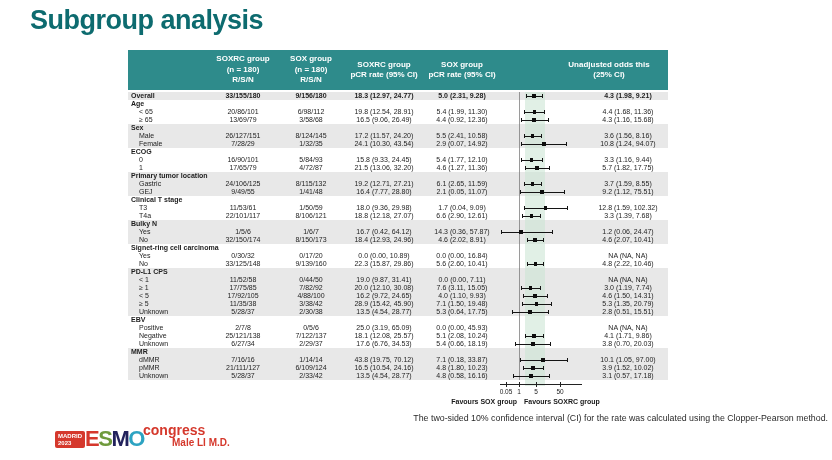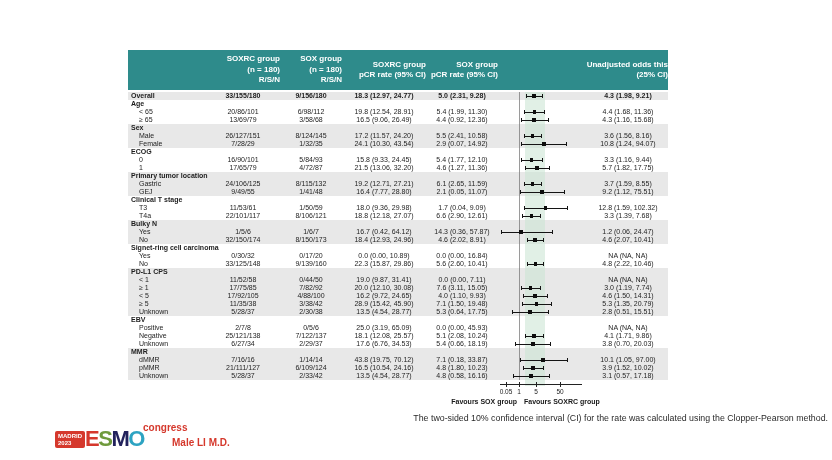--- a/index.html
+++ b/index.html
@@ -3,21 +3,21 @@
 <meta charset="utf-8">
 <style>
   * { margin:0; padding:0; box-sizing:border-box; }
   html,body { width:832px; height:460px; }
   body { font-family:"Liberation Sans","DejaVu Sans",sans-serif; background:#fff; position:relative; overflow:hidden; color:#1d1d1d; }
   .slide { position:absolute; inset:0; background:#fff; }
 
   .title { position:absolute; left:30px; top:5px; font-size:27px; font-weight:bold; color:#0d6b6f; letter-spacing:-0.5px; }
 
   .table { position:absolute; left:128px; top:50px; width:540px; }
-  .thead { display:flex; background:#2e8b8b; color:#fff; font-weight:bold; font-size:8px; height:40px; align-items:center; text-align:right; line-height:1.3; }
+  .thead { display:flex; background:#2e8b8b; color:#fff; font-weight:bold; font-size:8px; height:40px; align-items:center; text-align:center; line-height:1.3; }
   .th { }
   .c0{width:78px;} .c1{width:74px;} .c2{width:62px;} .c3{width:84px;} .c4{width:72px;}
   .merged{width:170px; padding-left:52px;}
 
   .tbody { position:relative; margin-top:2px; }
   .trow { display:flex; height:8px; align-items:center; font-size:7px; }
   .trow.shaded { background:#e8e8e8; }
   .trow.bold { font-weight:bold; }
   .cell { text-align:center; line-height:8px; white-space:nowrap; }
   .cell.label { text-align:left; padding-left:3px; }
@@ -41,27 +41,28 @@
   .fav-left { right:151px; text-align:right; }
   .fav-right { left:396px; }
 
   .footnotes { position:absolute; right:4px; top:413px; text-align:right; font-size:8.8px; line-height:11px; color:#2a2a2a; }
   .footnotes .red { color:#b5524b; }
 
   .logo { position:absolute; left:55px; top:424px; height:26px; }
   .madrid { position:absolute; left:0; bottom:2px; background:#d5382c; color:#fff; font-size:6px; font-weight:bold; line-height:6.5px; padding:2px 3px; border-radius:2px; text-align:left; }
   .esmo { position:absolute; left:30px; bottom:0; font-size:22px; font-weight:bold; letter-spacing:-1.5px; line-height:22px; }
   .esmo .le{color:#d5382c;} .esmo .ls{color:#6f9a3c;} .esmo .lm{color:#22225c;} .esmo .lo{color:#2da3c2;}
-  .congress { position:absolute; left:88px; top:-2px; color:#d5382c; font-size:10px; font-weight:bold; }
+  .congress { position:absolute; left:88px; top:-2px; color:#d5382c; font-size:14px; font-weight:bold; }
   .presenter { position:absolute; left:172px; top:437px; color:#d5382c; font-size:10px; font-weight:bold; }
 </style>
 </head>
 <body>
 
 <div class="slide">
+  <h1 class="title">Subgroup analysis</h1>
 
   <div class="table">
     <div class="thead">
       <div class="th c0"></div>
       <div class="th c1">
         <div>SOXRC group</div>
         <div>(n = 180)</div>
         <div>R/S/N</div>
       </div>
       <div class="th c2">

